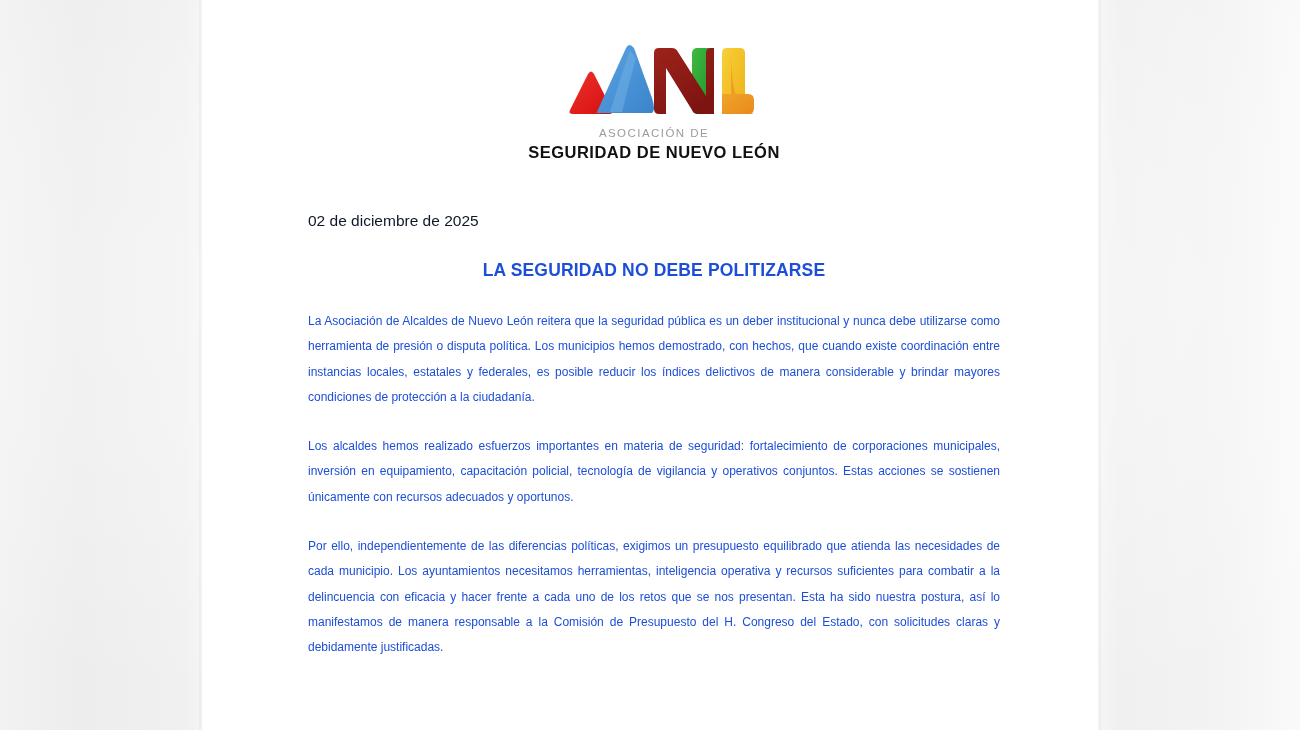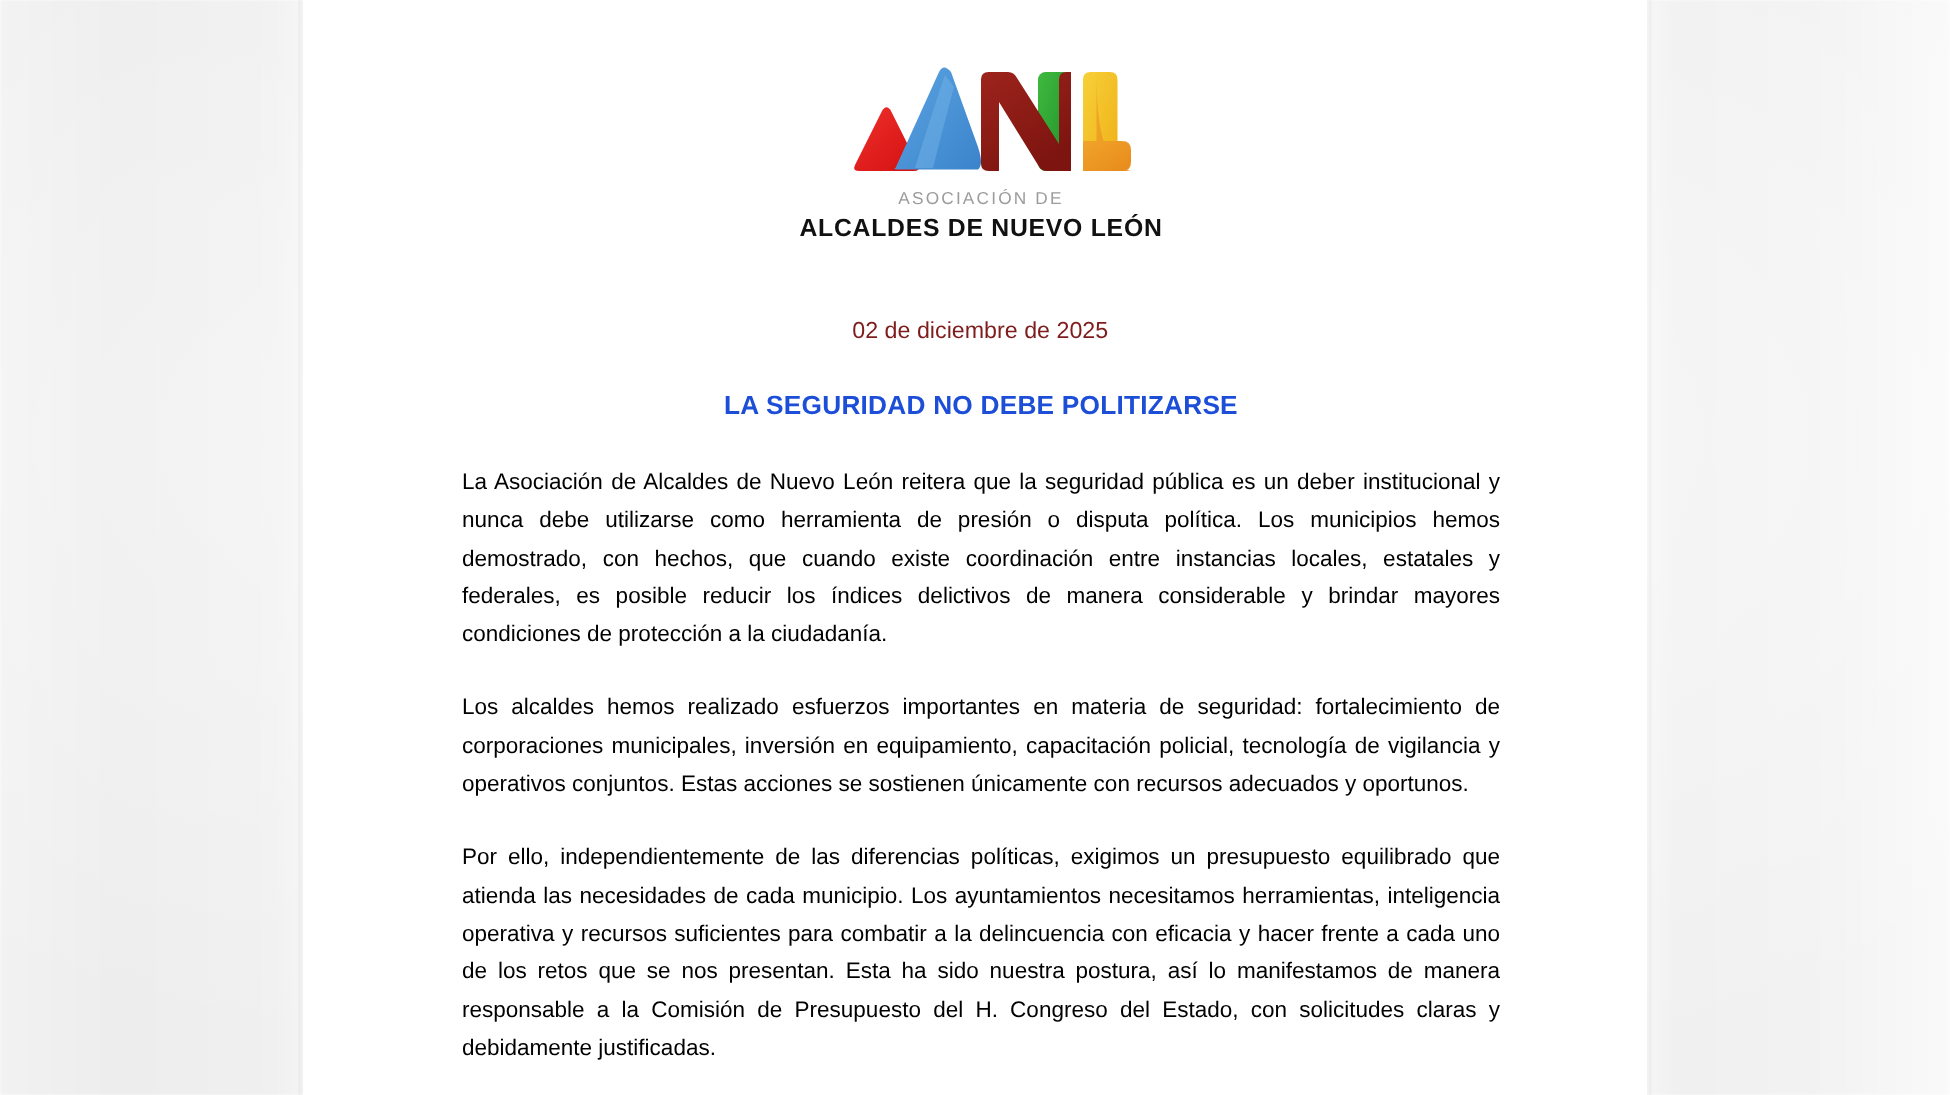--- a/index.html
+++ b/index.html
@@ -97,44 +97,44 @@
     margin-top: 4px;
     font-size: 16.5px;
     letter-spacing: 0.5px;
     color: #111111;
     font-weight: 700;
   }
 
   
   .doc-date {
     margin-top: 52px;
-    text-align: center;
+    text-align: left;
     font-size: 15.5px;
-    color: #7f1d1d;
+    color: #0f172a;
     padding-right: 1px;
   }
 
   
   .doc-title {
     margin-top: 30px;
     text-align: center;
     font-size: 17.5px;
     font-weight: 700;
     color: #1d4ed8;
     letter-spacing: 0.15px;
   }
 
   
   .doc-body {
     margin-top: 28px;
   }
   .doc-para {
-    font-size: 15px;
+    font-size: 12px;
     line-height: 25.3px;
-    color: #000000;
+    color: #1d4ed8;
     text-align: justify;
     text-justify: inter-word;
     margin: 0 0 24px 0;
   }
   .doc-para:last-child { margin-bottom: 0; }
 </style>
 </head>
 <body>
 
 <div class="backdrop"></div>
@@ -187,21 +187,21 @@
                  L166 14 L166 80 L150 80 Q146 80 144 76 L118 34 L118 80 L111 80 Q106 80 106 75 Z" fill="url(#gDarkRed)"></path>
 
         <path d="M174 19 Q174 14 179 14 L192 14 Q197 14 197 19 L197 80 L174 80 Z" fill="url(#gYel)"></path>
 
         <path d="M183 14 Q183 52 190 66 Q196 78 206 80 L206 80 L183 80 Z" fill="url(#gOra)" opacity="0.85"></path>
         <path d="M174 60 L200 60 Q206 60 206 66 L206 74 Q206 80 200 80 L174 80 Z" fill="url(#gOra)"></path>
       </svg>
 
       <div class="logo-text">
         <div class="logo-text-top">ASOCIACIÓN DE</div>
-        <div class="logo-text-main">ALCALDES DE NUEVO LEÓN</div>
+        <div class="logo-text-main">SEGURIDAD DE NUEVO LEÓN</div>
       </div>
     </div>
 
     <div class="doc-date">02 de diciembre de 2025</div>
 
     <h1 class="doc-title">LA SEGURIDAD NO DEBE POLITIZARSE</h1>
 
     <div class="doc-body">
       <p class="doc-para">La Asociación de Alcaldes de Nuevo León reitera que la seguridad pública es un deber institucional y nunca debe utilizarse como herramienta de presión o disputa política. Los municipios hemos demostrado, con hechos, que cuando existe coordinación entre instancias locales, estatales y federales, es posible reducir los índices delictivos de manera considerable y brindar mayores condiciones de protección a la ciudadanía.</p>
       <p class="doc-para">Los alcaldes hemos realizado esfuerzos importantes en materia de seguridad: fortalecimiento de corporaciones municipales, inversión en equipamiento, capacitación policial, tecnología de vigilancia y operativos conjuntos. Estas acciones se sostienen únicamente con recursos adecuados y oportunos.</p>

